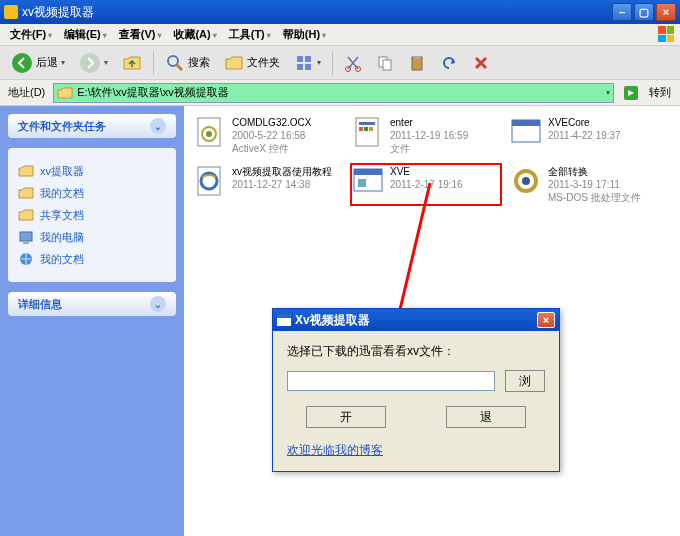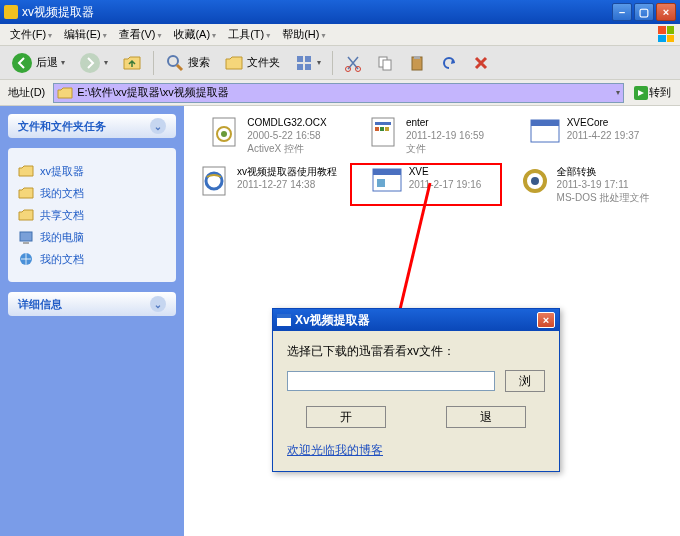--- a/index.html
+++ b/index.html
@@ -7,52 +7,52 @@
 
 
 .titlebar { background: linear-gradient(#1a63d9, #0a47b8); height: 24px; display: flex; align-items: center; padding: 0 4px; color: #fff; }
 .titlebar .icon { width: 14px; height: 14px; background: #f0c020; margin-right: 4px; border-radius: 2px; }
 .titlebar .title { flex: 1; font-size: 12px; }
 .titlebar .btns { display: flex; gap: 2px; }
 .titlebar .wbtn { width: 20px; height: 18px; background: linear-gradient(#5a9ae8,#2c6fd0); border: 1px solid #1a4a9e; border-radius: 2px; display: flex; align-items: center; justify-content: center; color: #fff; font-weight: bold; cursor: pointer; }
 .titlebar .wbtn.close { background: linear-gradient(#e87a5a,#d04a2c); border-color: #a03a1a; }
 
 
-.menubar { background: #efeeea; height: 22px; display: flex; align-items: center; padding: 0 4px; border-bottom: 1px solid #d0d0c8; position: relative; }
+.menubar { background: #efeeea; height: 22px; display: flex; align-items: center; padding: 0 4px; border-bottom: 1px solid #d0d0c8; position: relative; font-weight: bold; }
 .menubar .mitem { padding: 3px 6px; cursor: pointer; }
 .menubar .chev { font-size: 8px; color: #888; margin-left: 2px; }
 .menubar .winlogo { position: absolute; right: 4px; top: 2px; width: 18px; height: 18px; }
 .winlogo-grid { display: grid; grid-template-columns: 1fr 1fr; gap: 1px; width: 16px; height: 16px; }
 .winlogo-grid div:nth-child(1){background:#f25022;} .winlogo-grid div:nth-child(2){background:#7fba00;} .winlogo-grid div:nth-child(3){background:#00a4ef;} .winlogo-grid div:nth-child(4){background:#ffb900;}
 
 
 .toolbar { background: #e5e5e5; height: 34px; display: flex; align-items: center; padding: 0 6px; border-bottom: 1px solid #d0d0c8; gap: 4px; }
 .tbtn { display: flex; align-items: center; gap: 3px; padding: 2px 4px; cursor: pointer; border: 1px solid transparent; border-radius: 3px; }
 .tsep { width: 1px; height: 24px; background: #c0c0b8; margin: 0 2px; }
 .tbtn .chev { font-size: 8px; color: #555; }
 
 
 .addrbar { background: #efeeea; height: 26px; display: flex; align-items: center; padding: 2px 4px; border-bottom: 1px solid #d0d0c8; gap: 4px; }
 .addrbar .lbl { padding: 0 4px; }
-.addrbar .addrfield { flex: 1; display: flex; align-items: center; background: #c4b5fd; border: 1px solid #7f9db9; height: 20px; padding: 0 3px; gap: 4px; }
+.addrbar .addrfield { flex: 1; display: flex; align-items: center; background: #86efac; border: 1px solid #7f9db9; height: 20px; padding: 0 3px; gap: 4px; }
 .addrbar .addrfield .chev { font-size: 8px; color: #555; margin-left: auto; }
-.addrbar .gobtn { display: flex; align-items: center; gap: 0; padding: 2px 4px; cursor: pointer; border: 1px solid transparent; }
+.addrbar .gobtn { display: flex; align-items: center; gap: 10px; padding: 2px 4px; cursor: pointer; border: 1px solid transparent; }
 
 
 .main { display: flex; height: calc(536px - 24px - 22px - 34px - 26px); }
 .sidebar { width: 184px; background: #7a9ce8; padding: 8px; overflow: hidden; }
 .taskbox { background: #eff3fb; border-radius: 4px; margin-bottom: 10px; overflow: hidden; }
 .taskbox .hdr { background: linear-gradient(#fff,#d6e1f5); color: #215dc6; font-weight: bold; padding: 4px 10px; display: flex; align-items: center; justify-content: space-between; cursor: pointer; }
 .taskbox .hdr .tchev { width: 16px; height: 16px; border-radius: 50%; background: #c6d6f0; display: flex; align-items: center; justify-content: center; font-size: 10px; color: #5078c0; }
 .taskbox .body { padding: 12px 10px; }
 .taskbox .body .titem { display: flex; align-items: center; gap: 6px; padding: 3px 0; color: #215dc6; cursor: pointer; }
 
 .files { flex: 1; background: #fff; padding: 8px; position: relative; }
 .frow { display: flex; gap: 6px; margin-bottom: 6px; }
-.fitem { display: flex; width: 152px; gap: 6px; padding: 2px; justify-content: center; }
+.fitem { display: flex; width: 152px; gap: 6px; padding: 2px; }
 .fitem.highlight { border: 2px solid #ff0000; padding: 0; }
 .fitem .ficon { width: 32px; height: 32px; display: flex; align-items: center; justify-content: center; flex-shrink: 0; }
 .fitem .finfo { font-size: 10px; line-height: 1.3; overflow: hidden; }
 .fitem .fname { color: #000; white-space: nowrap; }
 .fitem .fmeta { color: #888; white-space: nowrap; }
 .fitem .ftype { color: #888; white-space: nowrap; }
 
 
 .dlg { position: absolute; left: 272px; top: 308px; width: 288px; background: #ece9d8; border: 1px solid #0a47b8; box-shadow: 2px 2px 6px rgba(0,0,0,0.3); }
 .dlg .dtitle { background: linear-gradient(#1a63d9,#0a47b8); height: 22px; display: flex; align-items: center; color: #fff; padding: 0 4px; }

